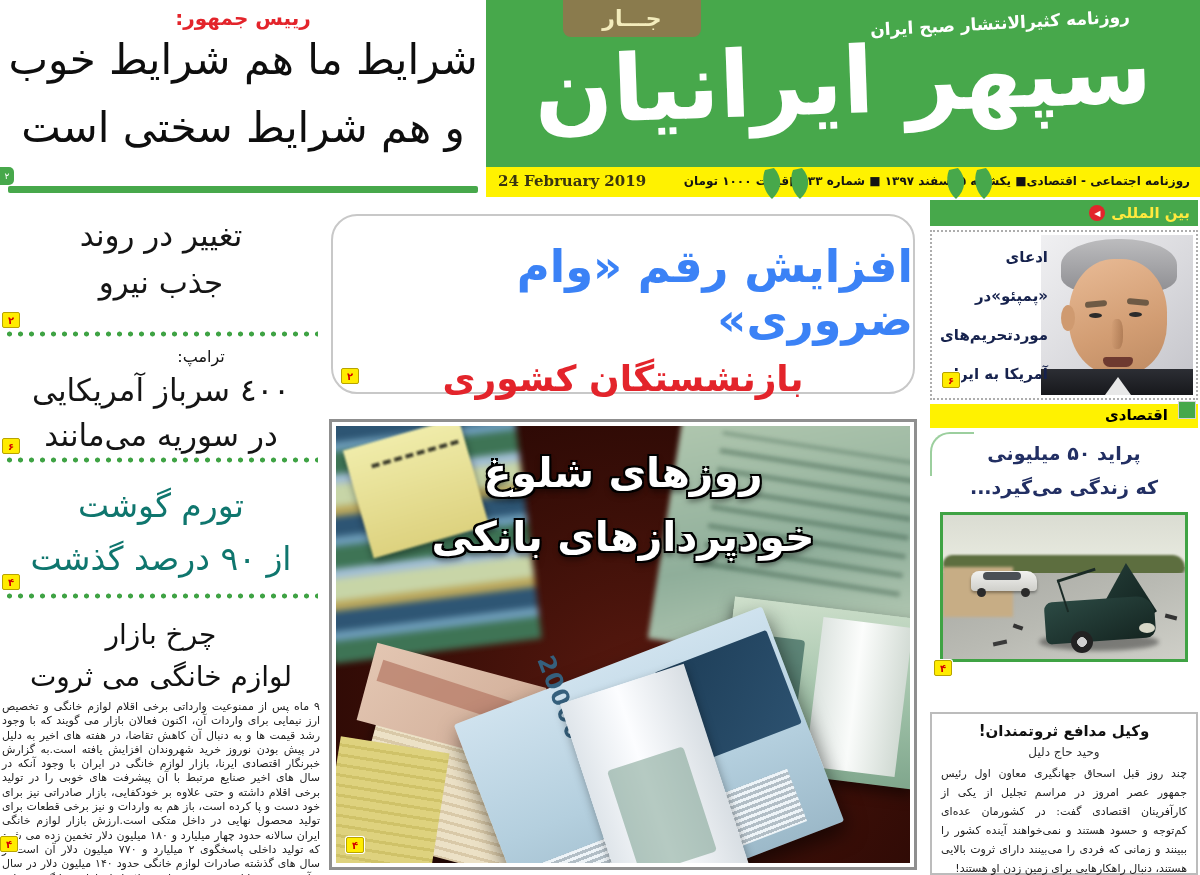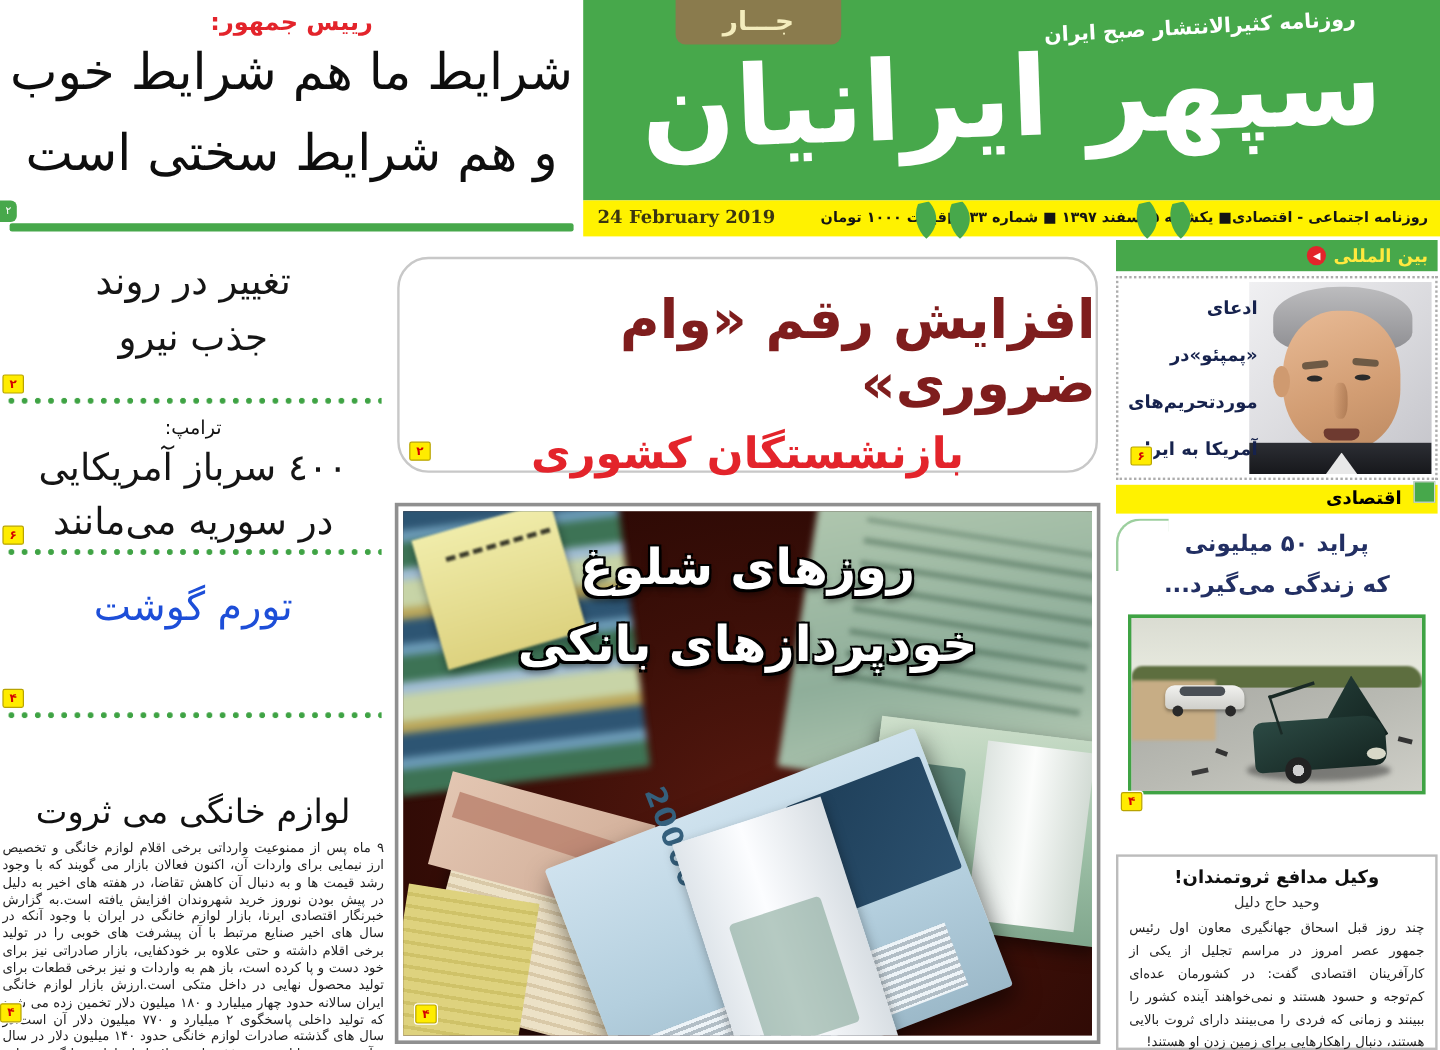--- a/index.html
+++ b/index.html
@@ -27,40 +27,40 @@
   #lead-kicker { left:0; top:6px; width:486px; text-align:center; color:#e3242b; font-size:20px; font-weight:bold; }
   #lead-headline { left:0; top:26px; width:486px; text-align:center; color:#0e0e0e;
     font-size:42px; font-weight:normal; line-height:1.62; }
   #lead-rule { left:8px; top:186px; width:470px; height:7px; background:#47a84b; border-radius:2px; }
   #edge-tab { left:0; top:167px; width:14px; height:18px; background:#47a84b; border-radius:0 5px 5px 0;
     color:#fff; font-size:9px; display:flex; align-items:center; justify-content:center; }
 
   
   .lc-title { left:0; width:322px; text-align:center; font-weight:normal; }
   #li1 { top:212px; font-size:31px; color:#151515; line-height:1.5; }
-  #li2-kicker { top:347px; font-size:16px; color:#111; }
+  #li2-kicker { top:347px; font-size:16px; color:#111;margin-left:40px; }
   #li2 { top:368px; font-size:31px; color:#151515; line-height:1.45; }
-  #li3 { top:480px; font-size:33px; color:#1d4ed8; line-height:1.6; }
+  #li3 { top:480px; font-size:33px; color:#0f766e; line-height:1.6; }
   #li4 { top:614px; font-size:28px; color:#111; line-height:1.5; }
   .dots { height:8px; background-image:radial-gradient(circle, #3fa344 2.2px, transparent 2.8px);
     background-size:11px 8px; background-repeat:repeat-x; background-position:0 50%; }
   #sep1 { left:4px; top:330px; width:314px; }
   #sep2 { left:4px; top:456px; width:314px; }
   #sep3 { left:4px; top:592px; width:314px; }
   #li-body { left:2px; top:700px; width:318px; font-size:11px; line-height:14.3px;
     text-align:justify; color:#222; }
 
   .ptag { position:absolute; width:18px; height:16px; background:#ffec00; border:1px solid #b8a300;
     border-radius:2px; color:#d40000; font-size:10px; font-weight:bold; display:flex;
     align-items:center; justify-content:center; z-index:6; box-shadow:0 0 0 1px #fff; }
 
   
   #c-box { left:331px; top:214px; width:584px; height:180px; border:2.5px solid #c8c8c8;
     border-radius:26px; display:flex; flex-direction:column; align-items:center; justify-content:center; gap:12px; }
-  #c-box .l1 { font-size:45px; font-weight:bold; color:#7f1d1d;margin-top:30px; }
+  #c-box .l1 { font-size:45px; font-weight:bold; color:#3b82f6;margin-top:30px; }
   #c-box .l2 { font-size:36px; font-weight:bold; color:#e3242b; }
 
   #photo-box { left:329px; top:419px; width:588px; height:451px; border:3px solid #8f8f8f;
     background:#fff; padding:4px; }
   #scene-money { position:relative; width:574px; height:437px; overflow:hidden;
     background:radial-gradient(ellipse at 55% 62%, #5a1a10 0%, #3c0f08 48%, #230603 100%); }
   .sm { position:absolute; }
   #overlay { left:0; top:16px; width:100%; text-align:center; color:#fff; font-size:41px;
     font-weight:bold; line-height:1.55; z-index:5;
     text-shadow:-2px -2px 0 #000, 2px -2px 0 #000, -2px 2px 0 #000, 2px 2px 0 #000, 0 4px 6px rgba(0,0,0,.55); }
@@ -146,26 +146,27 @@
   <div class="abs fa lc-title" id="li2-kicker">ترامپ:</div>
   <div class="abs fa lc-title" id="li2">
     <span>٤٠٠ سرباز آمریکایی</span><br>
     <span>در سوریه می‌مانند</span>
   </div>
   <div class="ptag fa" style="left:2px;top:438px;">۶</div>
   <div class="abs dots" id="sep2"></div>
 
   <div class="abs fa lc-title" id="li3">
     <span>تورم گوشت</span><br>
+    <span>از ۹۰ درصد گذشت</span>
   </div>
   <div class="ptag fa" style="left:2px;top:574px;">۴</div>
   <div class="abs dots" id="sep3"></div>
 
   <div class="abs fa lc-title" id="li4">
-    <br>
+    <span>چرخ بازار</span><br>
     <span>لوازم خانگی می ثروت</span>
   </div>
 
   <div class="abs fa" id="li-body">۹ ماه پس از ممنوعیت وارداتی برخی اقلام لوازم خانگی و تخصیص ارز نیمایی برای واردات آن، اکنون فعالان بازار می گویند که با وجود رشد قیمت ها و به دنبال آن کاهش تقاضا، در هفته های اخیر به دلیل در پیش بودن نوروز خرید شهروندان افزایش یافته است.به گزارش خبرنگار اقتصادی ایرنا، بازار لوازم خانگی در ایران با وجود آنکه در سال های اخیر صنایع مرتبط با آن پیشرفت های خوبی را در تولید برخی اقلام داشته و حتی علاوه بر خودکفایی، بازار صادراتی نیز برای خود دست و پا کرده است، باز هم به واردات و نیز برخی قطعات برای تولید محصول نهایی در داخل متکی است.ارزش بازار لوازم خانگی ایران سالانه حدود چهار میلیارد و ۱۸۰ میلیون دلار تخمین زده می شود که تولید داخلی پاسخگوی ۲ میلیارد و ۷۷۰ میلیون دلار آن است.در سال های گذشته صادرات لوازم خانگی حدود ۱۴۰ میلیون دلار در سال برآورد و در مقابل حدود ۸۸۰ میلیون دلار انواع لوازم خانگی به طور رسمی وارد کشور می شد تا بخشی از نیازها پوشش داده شود؛ با این حال شکاف حدود ۵۳۰ میلیون دلاری بین عرضه و تقاضای این محصولات، قاچاق و واردات غیررسمی آن را رونق بخشیده بود....</div>
   <div class="ptag fa" style="left:0;top:836px;">۴</div>
 
   <div class="abs fa" id="c-box">
     <div class="l1">افزایش رقم «وام ضروری»</div>
     <div class="l2">بازنشستگان کشوری</div>
   </div>

